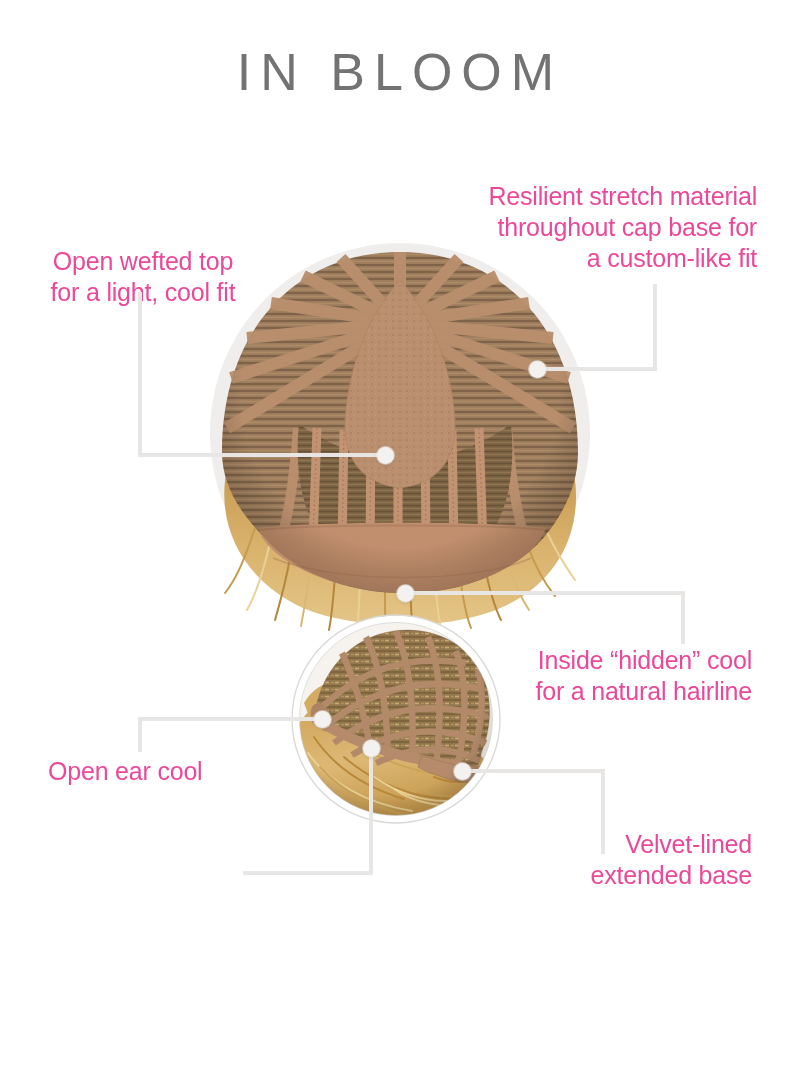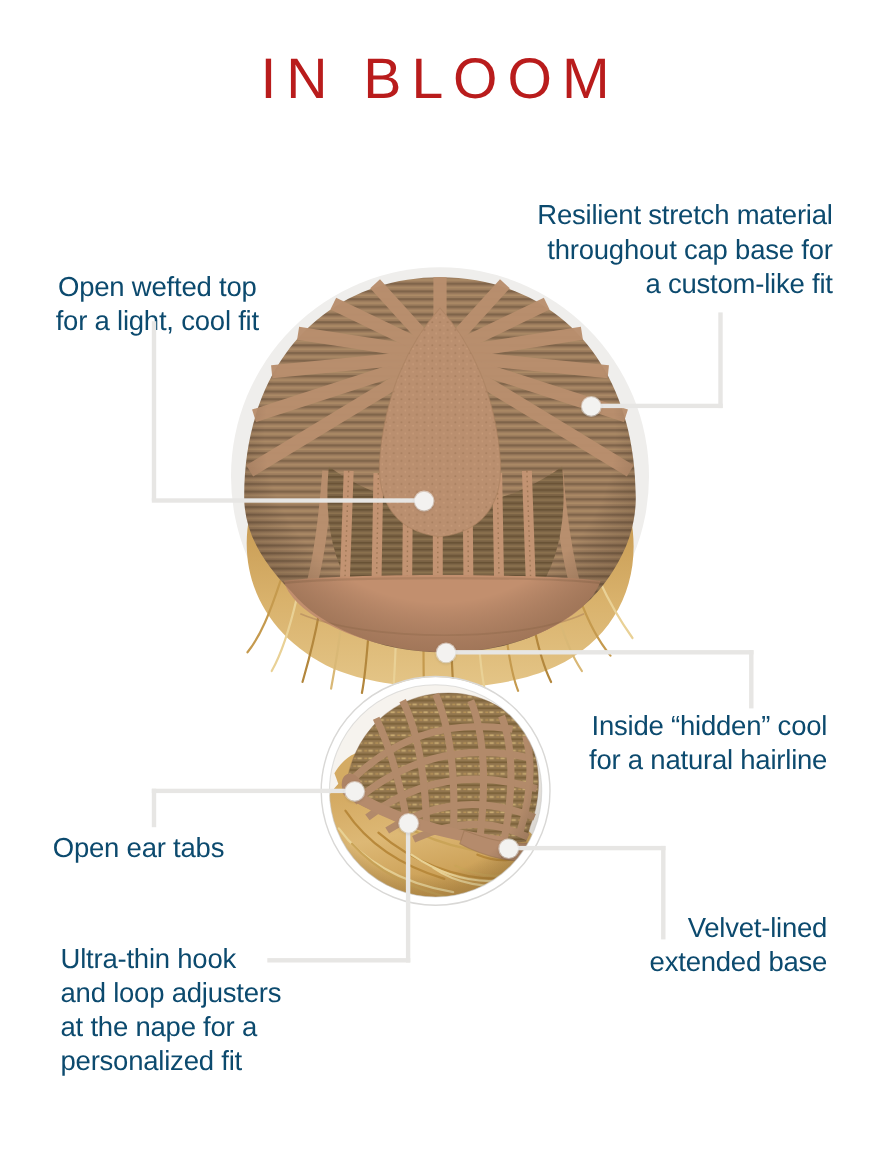--- a/index.html
+++ b/index.html
@@ -1,24 +1,24 @@
 <!DOCTYPE html>
 <html><head>
 <meta charset="utf-8">
 <style>
   html,body{margin:0;padding:0;background:#ffffff;}
   body{width:800px;height:1066px;overflow:hidden;font-family:"Liberation Sans",sans-serif;}
   #stage{position:relative;width:800px;height:1066px;background:#ffffff;}
   .title{
     position:absolute;top:46px;left:0;width:800px;text-align:center;
-    font-size:52px;font-weight:300;color:#b91c1c;letter-spacing:9px;line-height:1;
+    font-size:52px;font-weight:300;color:#737373;letter-spacing:9px;line-height:1;
     font-family:"Liberation Sans",sans-serif;
   }
   .callout{
-    position:absolute;color:#0c4a6e;font-size:25px;line-height:31px;
+    position:absolute;color:#ec4899;font-size:25px;line-height:31px;
     white-space:pre-line;letter-spacing:-0.2px;
   }
   .align-r{text-align:right;}
   .align-c{text-align:center;}
   .leader{position:absolute;background:#e7e6e4;z-index:30;}
   .dot{
     position:absolute;width:17px;height:17px;border-radius:50%;
     background:#f3f2f0;z-index:31;
     box-shadow:0 1px 3px rgba(0,0,0,0.18), 0 0 0 1px rgba(255,255,255,0.55);
   }
@@ -222,29 +222,25 @@
   <div class="callout align-c" style="left:23px;top:214px;width:240px;margin-top:32px;">Open wefted top
 for a light, cool fit</div>
 
   <div class="callout align-r" style="left:445px;top:181px;width:312px;">Resilient stretch material
 throughout cap base for
 a custom-like fit</div>
 
   <div class="callout align-r" style="left:440px;top:645px;width:312px;">Inside “hidden” cool
 for a natural hairline</div>
 
-  <div class="callout" style="left:48px;top:756px;width:240px;">Open ear tabs</div>
+  <div class="callout" style="left:48px;top:756px;width:240px;">Open ear cool</div>
 
   <div class="callout align-r" style="left:440px;top:829px;width:312px;">Velvet-lined
 extended base</div>
 
-  <div class="callout" style="left:55px;top:857px;width:250px;">Ultra-thin hook
-and loop adjusters
-at the nape for a
-personalized fit</div>
 
   <div class="leader" style="left:138px;top:292px;width:4px;height:163px;"></div>
   <div class="leader" style="left:138px;top:453px;width:250px;height:4px;"></div>
 
   <div class="leader" style="left:653px;top:284px;width:4px;height:87px;"></div>
   <div class="leader" style="left:537px;top:367px;width:120px;height:4px;"></div>
 
   <div class="leader" style="left:405px;top:591px;width:280px;height:4px;"></div>
   <div class="leader" style="left:681px;top:591px;width:4px;height:53px;"></div>
 

